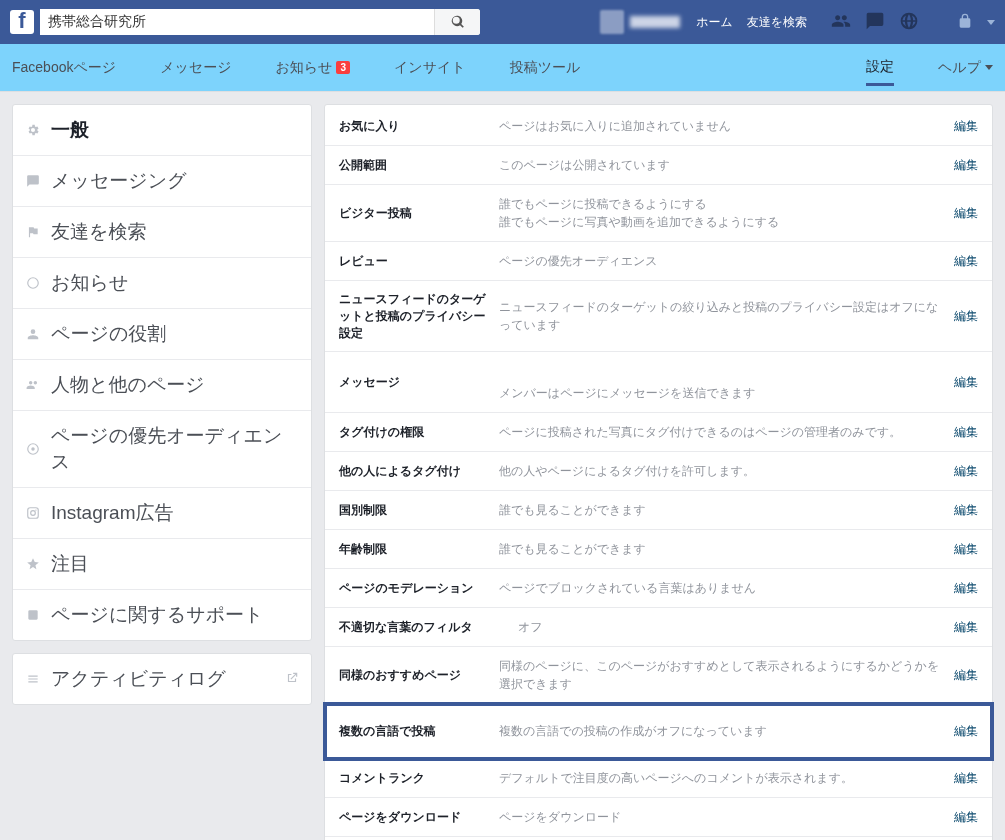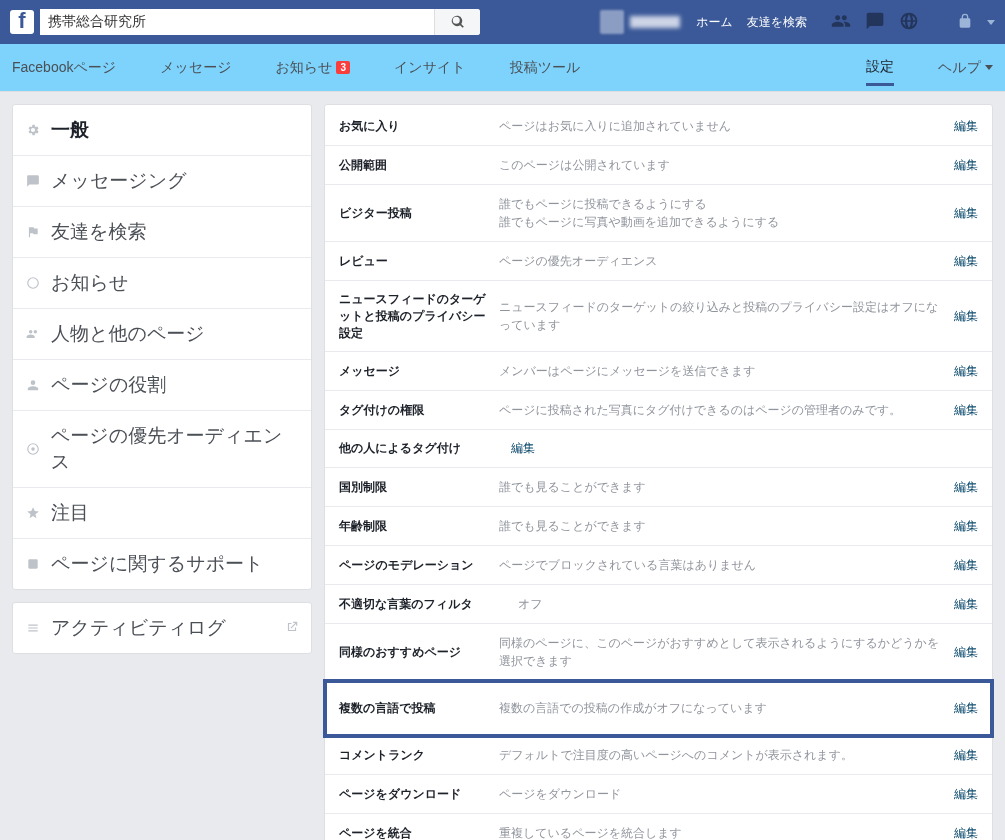--- a/index.html
+++ b/index.html
@@ -130,41 +130,51 @@
         <span class="side-icon">
             <svg width="14" height="14" viewBox="0 0 24 24">
               <path d="M12 2a10 10 0 1 0 0 20 10 10 0 0 0 0-20zm0 18a8 8 0 1 1 0-16 8 8 0 0 1 0 16z"></path>
             </svg>
           </span>
         <span>お知らせ</span>
       </div>
       <div class="side-item">
         <span class="side-icon">
             <svg width="14" height="14" viewBox="0 0 24 24">
+              <path d="M12 12a4 4 0 1 0 0-8 4 4 0 0 0 0 8zm0 2c-3 0-9 1.5-9 4.5V21h18v-2.5c0-3-6-4.5-9-4.5z"></path>
+            </svg>
+          </span>
+        <span>ページの役割</span>
+      </div>
+      <div class="side-item">
+        <span class="side-icon">
+            <svg width="14" height="14" viewBox="0 0 24 24">
               <path d="M16 11a3 3 0 1 0 0-6 3 3 0 0 0 0 6zm-8 0a3 3 0 1 0 0-6 3 3 0 0 0 0 6zm0 2c-2.3 0-7 1.2-7 3.5V19h14v-2.5c0-2.3-4.7-3.5-7-3.5z"></path>
             </svg>
           </span>
         <span>人物と他のページ</span>
-      </div>
-      <div class="side-item">
-        <span class="side-icon">
-            <svg width="14" height="14" viewBox="0 0 24 24">
-              <path d="M12 12a4 4 0 1 0 0-8 4 4 0 0 0 0 8zm0 2c-3 0-9 1.5-9 4.5V21h18v-2.5c0-3-6-4.5-9-4.5z"></path>
-            </svg>
-          </span>
-        <span>ページの役割</span>
       </div>
       <div class="side-item">
         <span class="side-icon">
             <svg width="14" height="14" viewBox="0 0 24 24">
               <circle cx="12" cy="12" r="9" fill="none" stroke="#bec2c9" stroke-width="2"></circle>
               <circle cx="12" cy="12" r="3"></circle>
             </svg>
           </span>
         <span>ページの優先オーディエンス</span>
+      </div>
+      <div class="side-item">
+        <span class="side-icon">
+            <svg width="14" height="14" viewBox="0 0 24 24">
+              <rect x="3" y="3" width="18" height="18" rx="4" fill="none" stroke="#bec2c9" stroke-width="2"></rect>
+              <circle cx="12" cy="12" r="4" fill="none" stroke="#bec2c9" stroke-width="2"></circle>
+              <circle cx="17" cy="7" r="1.2"></circle>
+            </svg>
+          </span>
+        <span>Instagram広告</span>
       </div>
       <div class="side-item">
         <span class="side-icon">
             <svg width="14" height="14" viewBox="0 0 24 24">
               <path d="M12 17.3L6.2 21l1.6-6.8L2 9.3l7-.6L12 2l3 6.7 7 .6-5.8 4.9L17.8 21z"></path>
             </svg>
           </span>
         <span>注目</span>
       </div>
       <div class="side-item">
@@ -214,30 +224,31 @@
           <div class="row-desc" style="white-space: pre-line;">ページの優先オーディエンス</div>
           <div class="row-edit">編集</div>
         </div>
         <div class="row">
           <div class="row-label">ニュースフィードのターゲットと投稿のプライバシー設定</div>
           <div class="row-desc" style="white-space: pre-line;">ニュースフィードのターゲットの絞り込みと投稿のプライバシー設定はオフになっています</div>
           <div class="row-edit">編集</div>
         </div>
         <div class="row">
           <div class="row-label">メッセージ</div>
-          <div class="row-desc" style="white-space: pre-line;">メンバーはページにメッセージを送信できます</div>
+          <div class="row-desc" style="white-space: pre-line; margin-top: 22px;">メンバーはページにメッセージを送信できます</div>
           <div class="row-edit">編集</div>
         </div>
         <div class="row">
           <div class="row-label">タグ付けの権限</div>
           <div class="row-desc" style="white-space: pre-line;">ページに投稿された写真にタグ付けできるのはページの管理者のみです。</div>
           <div class="row-edit">編集</div>
         </div>
         <div class="row">
           <div class="row-label">他の人によるタグ付け</div>
+          <div class="row-desc" style="white-space: pre-line;">他の人やページによるタグ付けを許可します。</div>
           <div class="row-edit">編集</div>
         </div>
         <div class="row">
           <div class="row-label">国別制限</div>
           <div class="row-desc" style="white-space: pre-line;">誰でも見ることができます</div>
           <div class="row-edit">編集</div>
         </div>
         <div class="row">
           <div class="row-label">年齢制限</div>
           <div class="row-desc" style="white-space: pre-line;">誰でも見ることができます</div>

